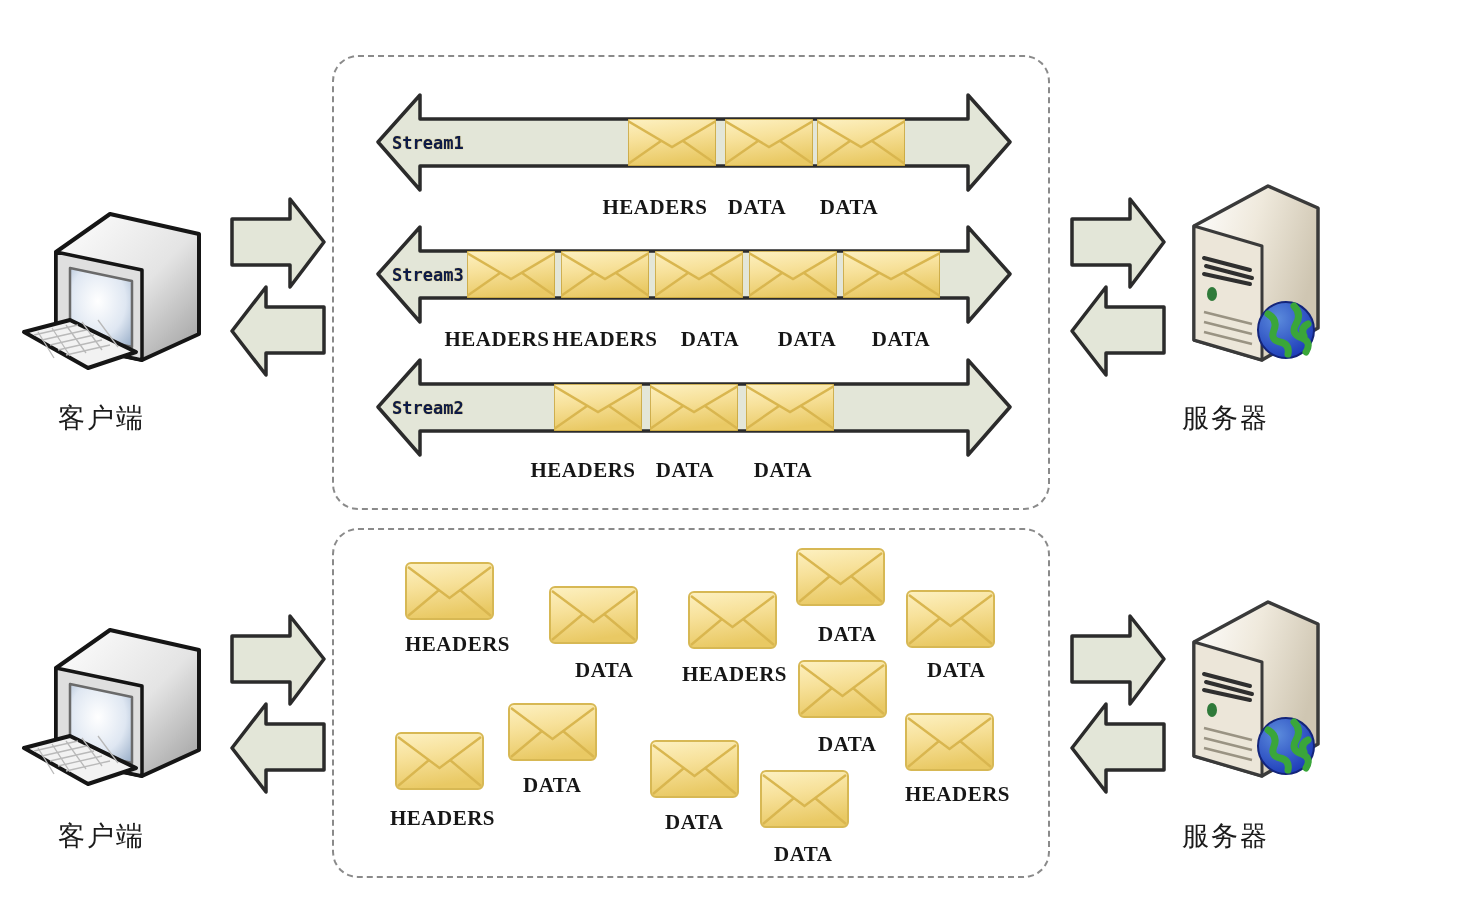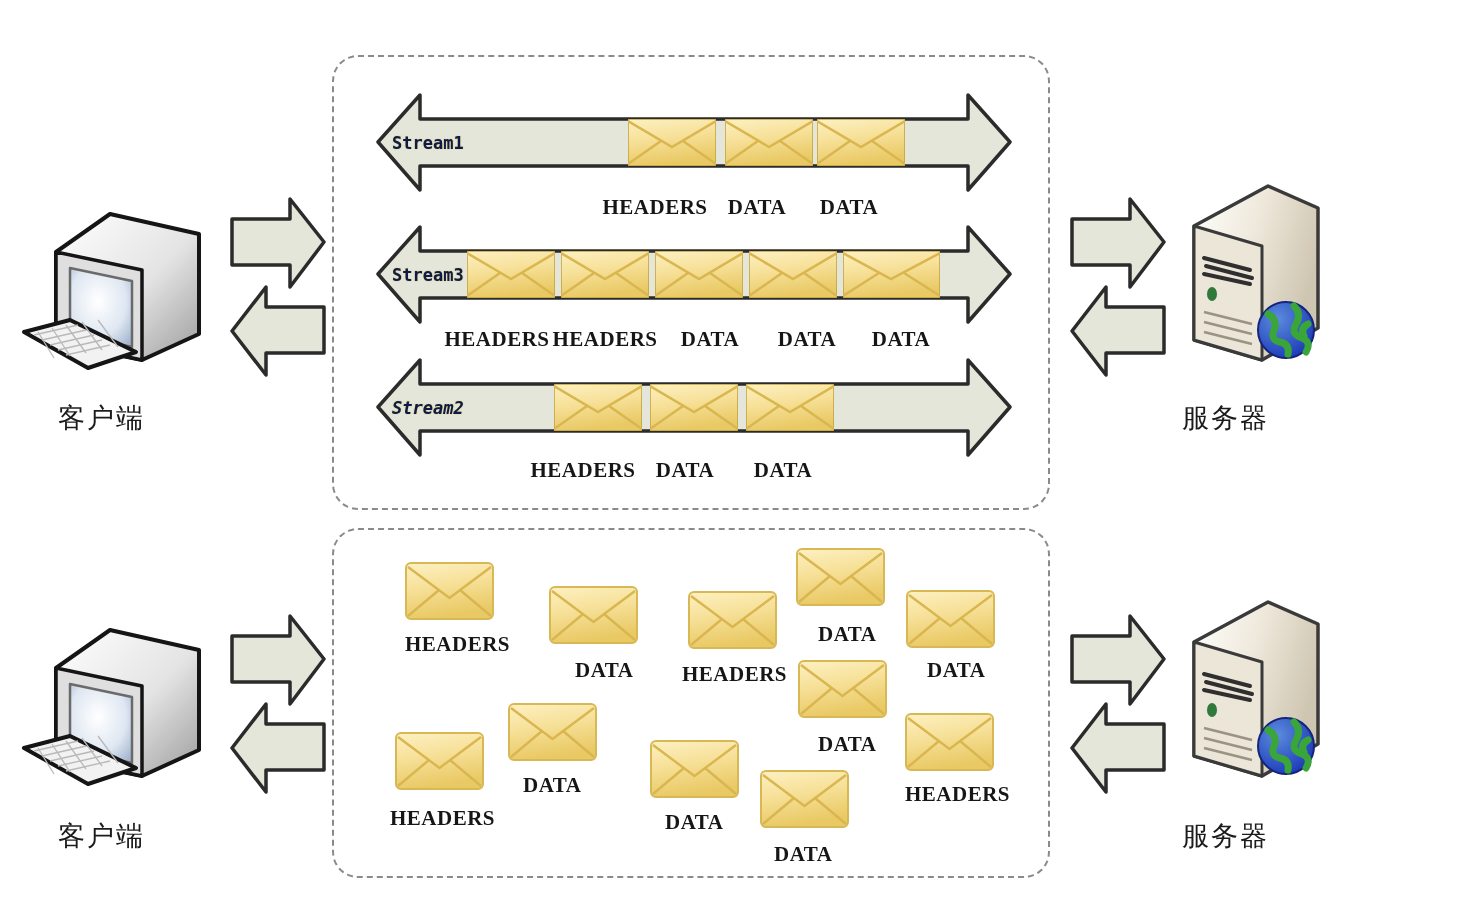--- a/index.html
+++ b/index.html
@@ -201,21 +201,21 @@
           <path d="M0 45 L36 22 M97 45 L61 22" fill="none" stroke="#d9b64f" stroke-width="2.5"></path>
         </svg>
     </div>
   </div>
   <div class="cap" style="left:442px;top:327px;width:110px;">HEADERS</div>
   <div class="cap" style="left:550px;top:327px;width:110px;">HEADERS</div>
   <div class="cap" style="left:665px;top:327px;width:90px;">DATA</div>
   <div class="cap" style="left:762px;top:327px;width:90px;">DATA</div>
   <div class="cap" style="left:856px;top:327px;width:90px;">DATA</div>
 
-  <div class="stream" style="left:374px;top:355px;width:640px;height:105px;font-style:italic;">
+  <div class="stream" style="left:374px;top:355px;width:640px;height:105px;">
     <svg width="640" height="105" viewBox="0 0 640 105">
       <path d="M46 5 L46 29 L594 29 L594 5 L636 52 L594 100 L594 76 L46 76 L46 100 L4 52 Z" fill="#e3e6d8" stroke="#2b2b2b" stroke-width="3.5" stroke-linejoin="round"></path>
     </svg>
     <div class="stream-label" style="left:18px;top:43px;">Stream2</div>
 
     <div class="frameblk" style="left:180px;top:29px;">
       <svg width="88" height="47" viewBox="0 0 88 47">
           <rect x="0" y="0" width="88" height="47" fill="url(#envGrad)" stroke="#c2a03a" stroke-width="1.5"></rect>
           <path d="M0 2 L44 28 L88 2" fill="none" stroke="#d9b64f" stroke-width="2.5"></path>
           <path d="M0 45 L33 22 M88 45 L55 22" fill="none" stroke="#d9b64f" stroke-width="2.5"></path>

